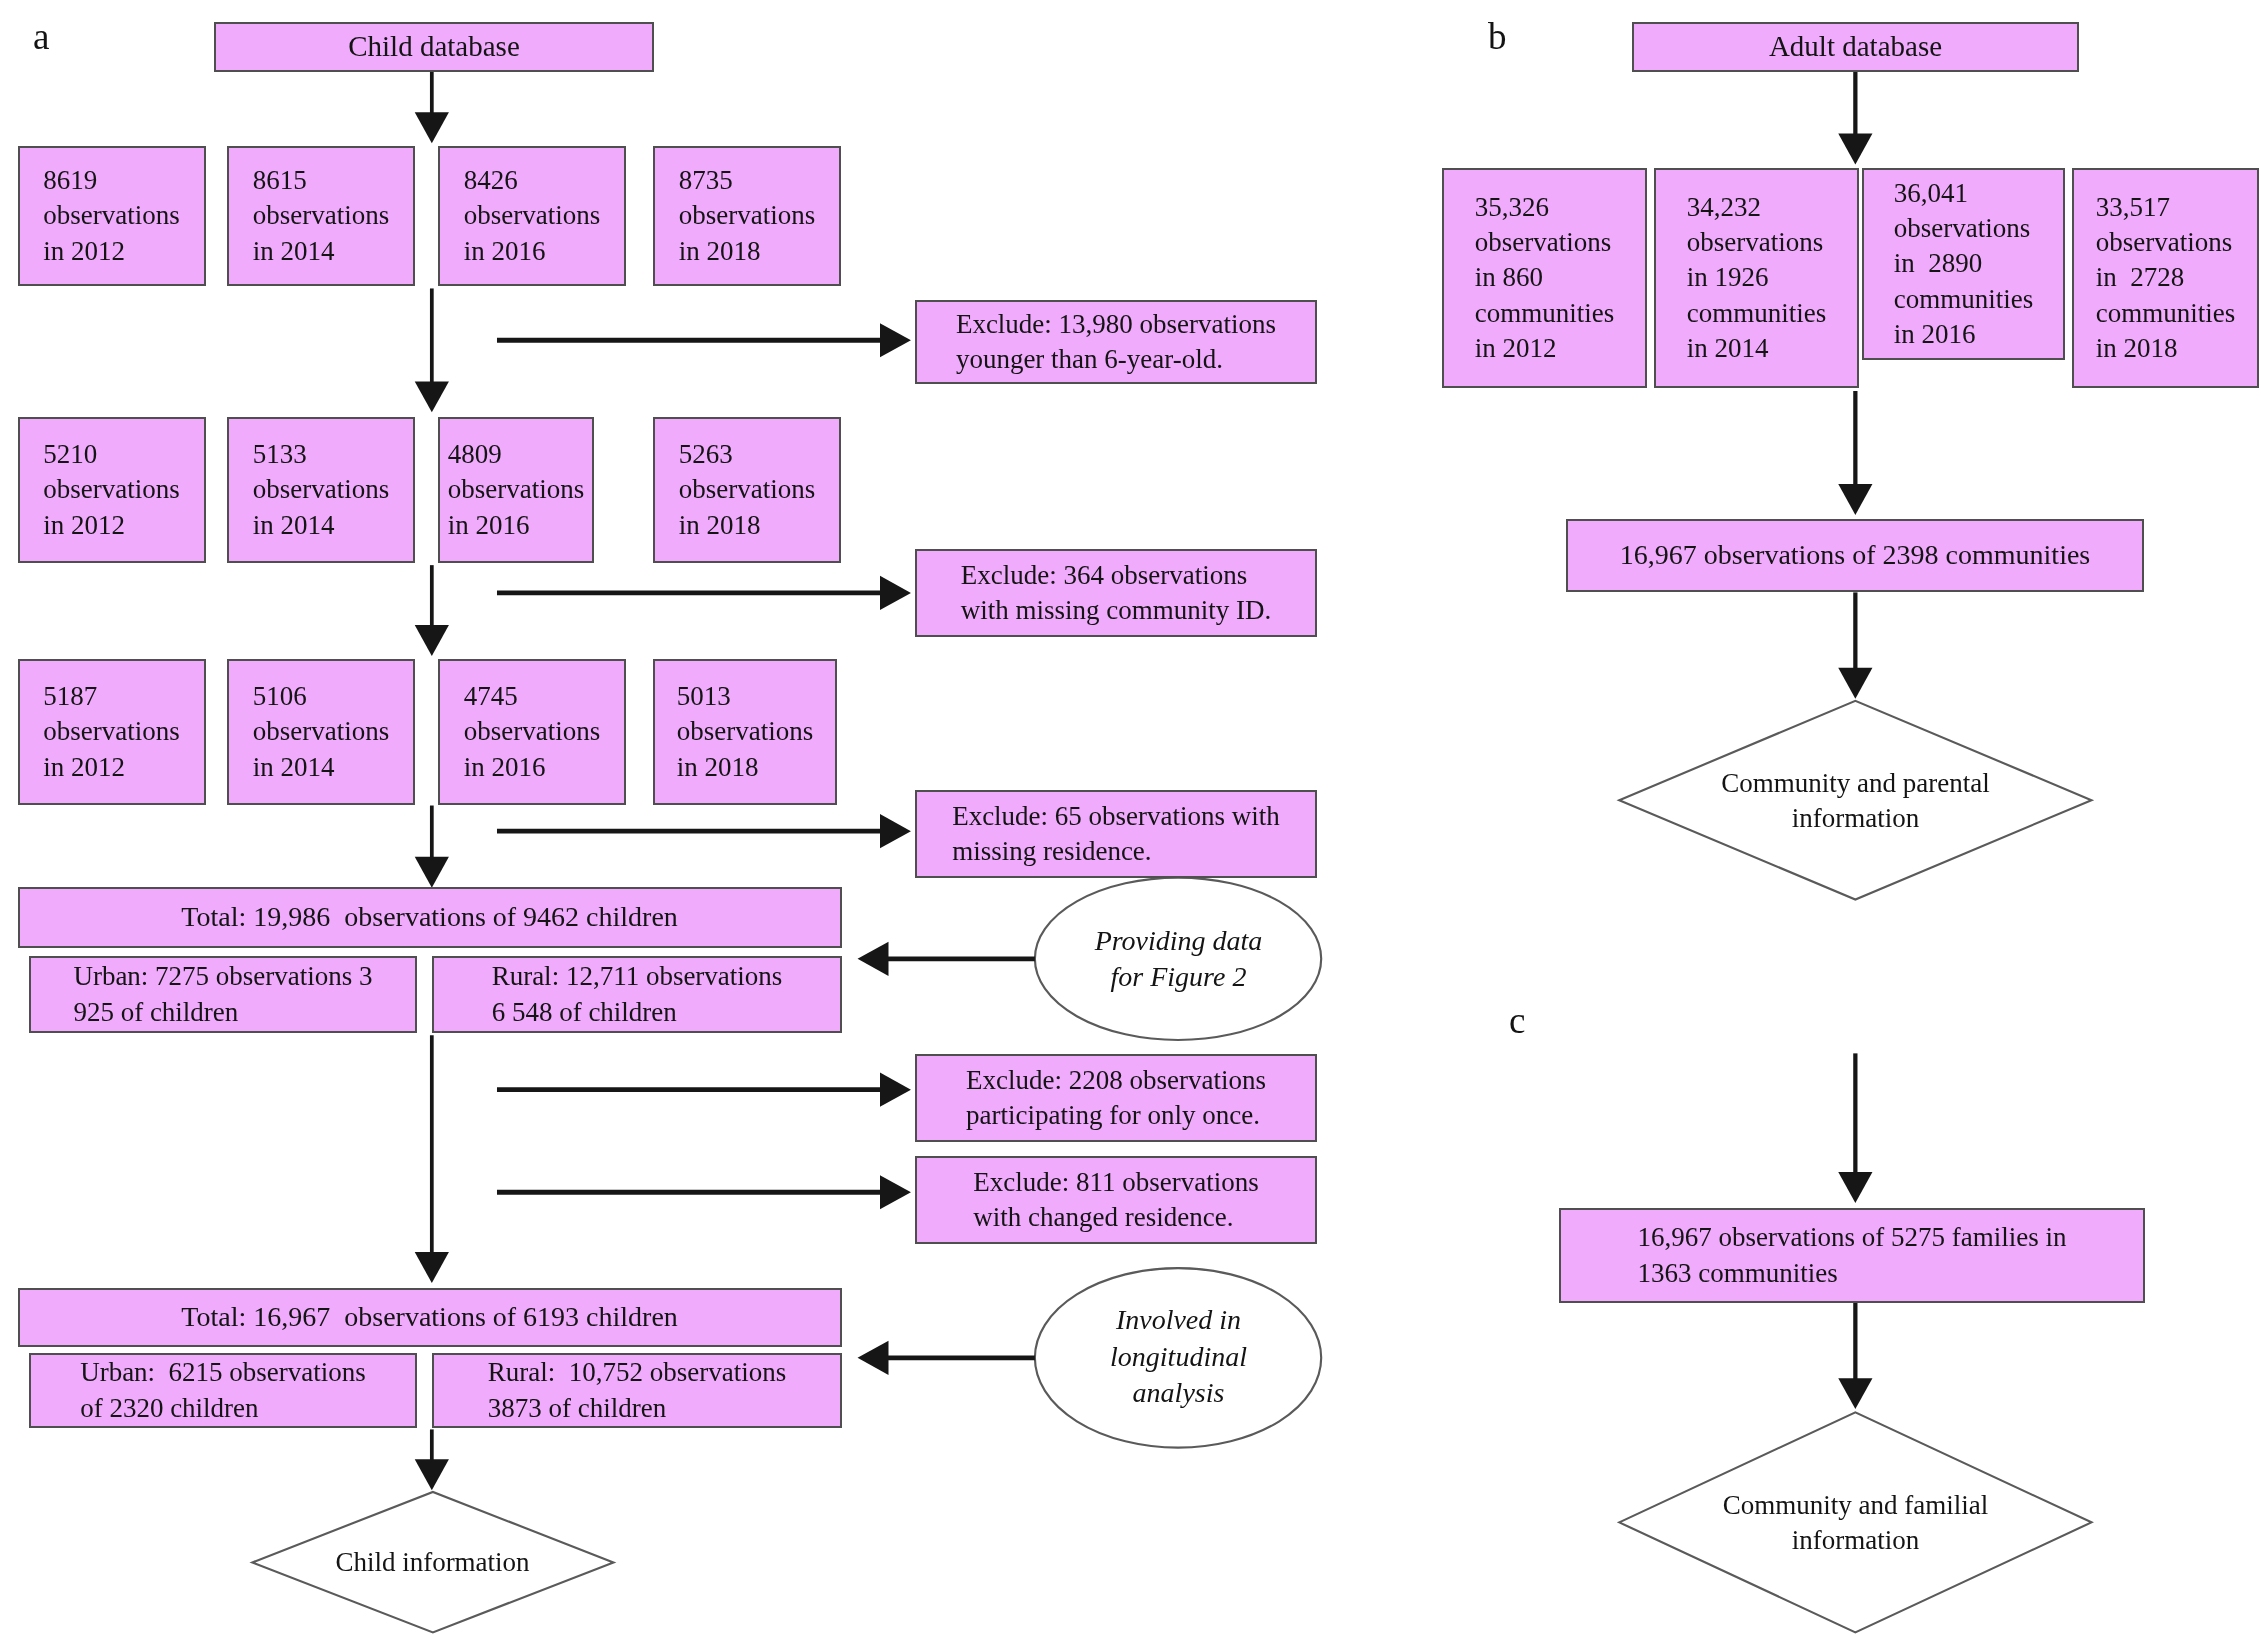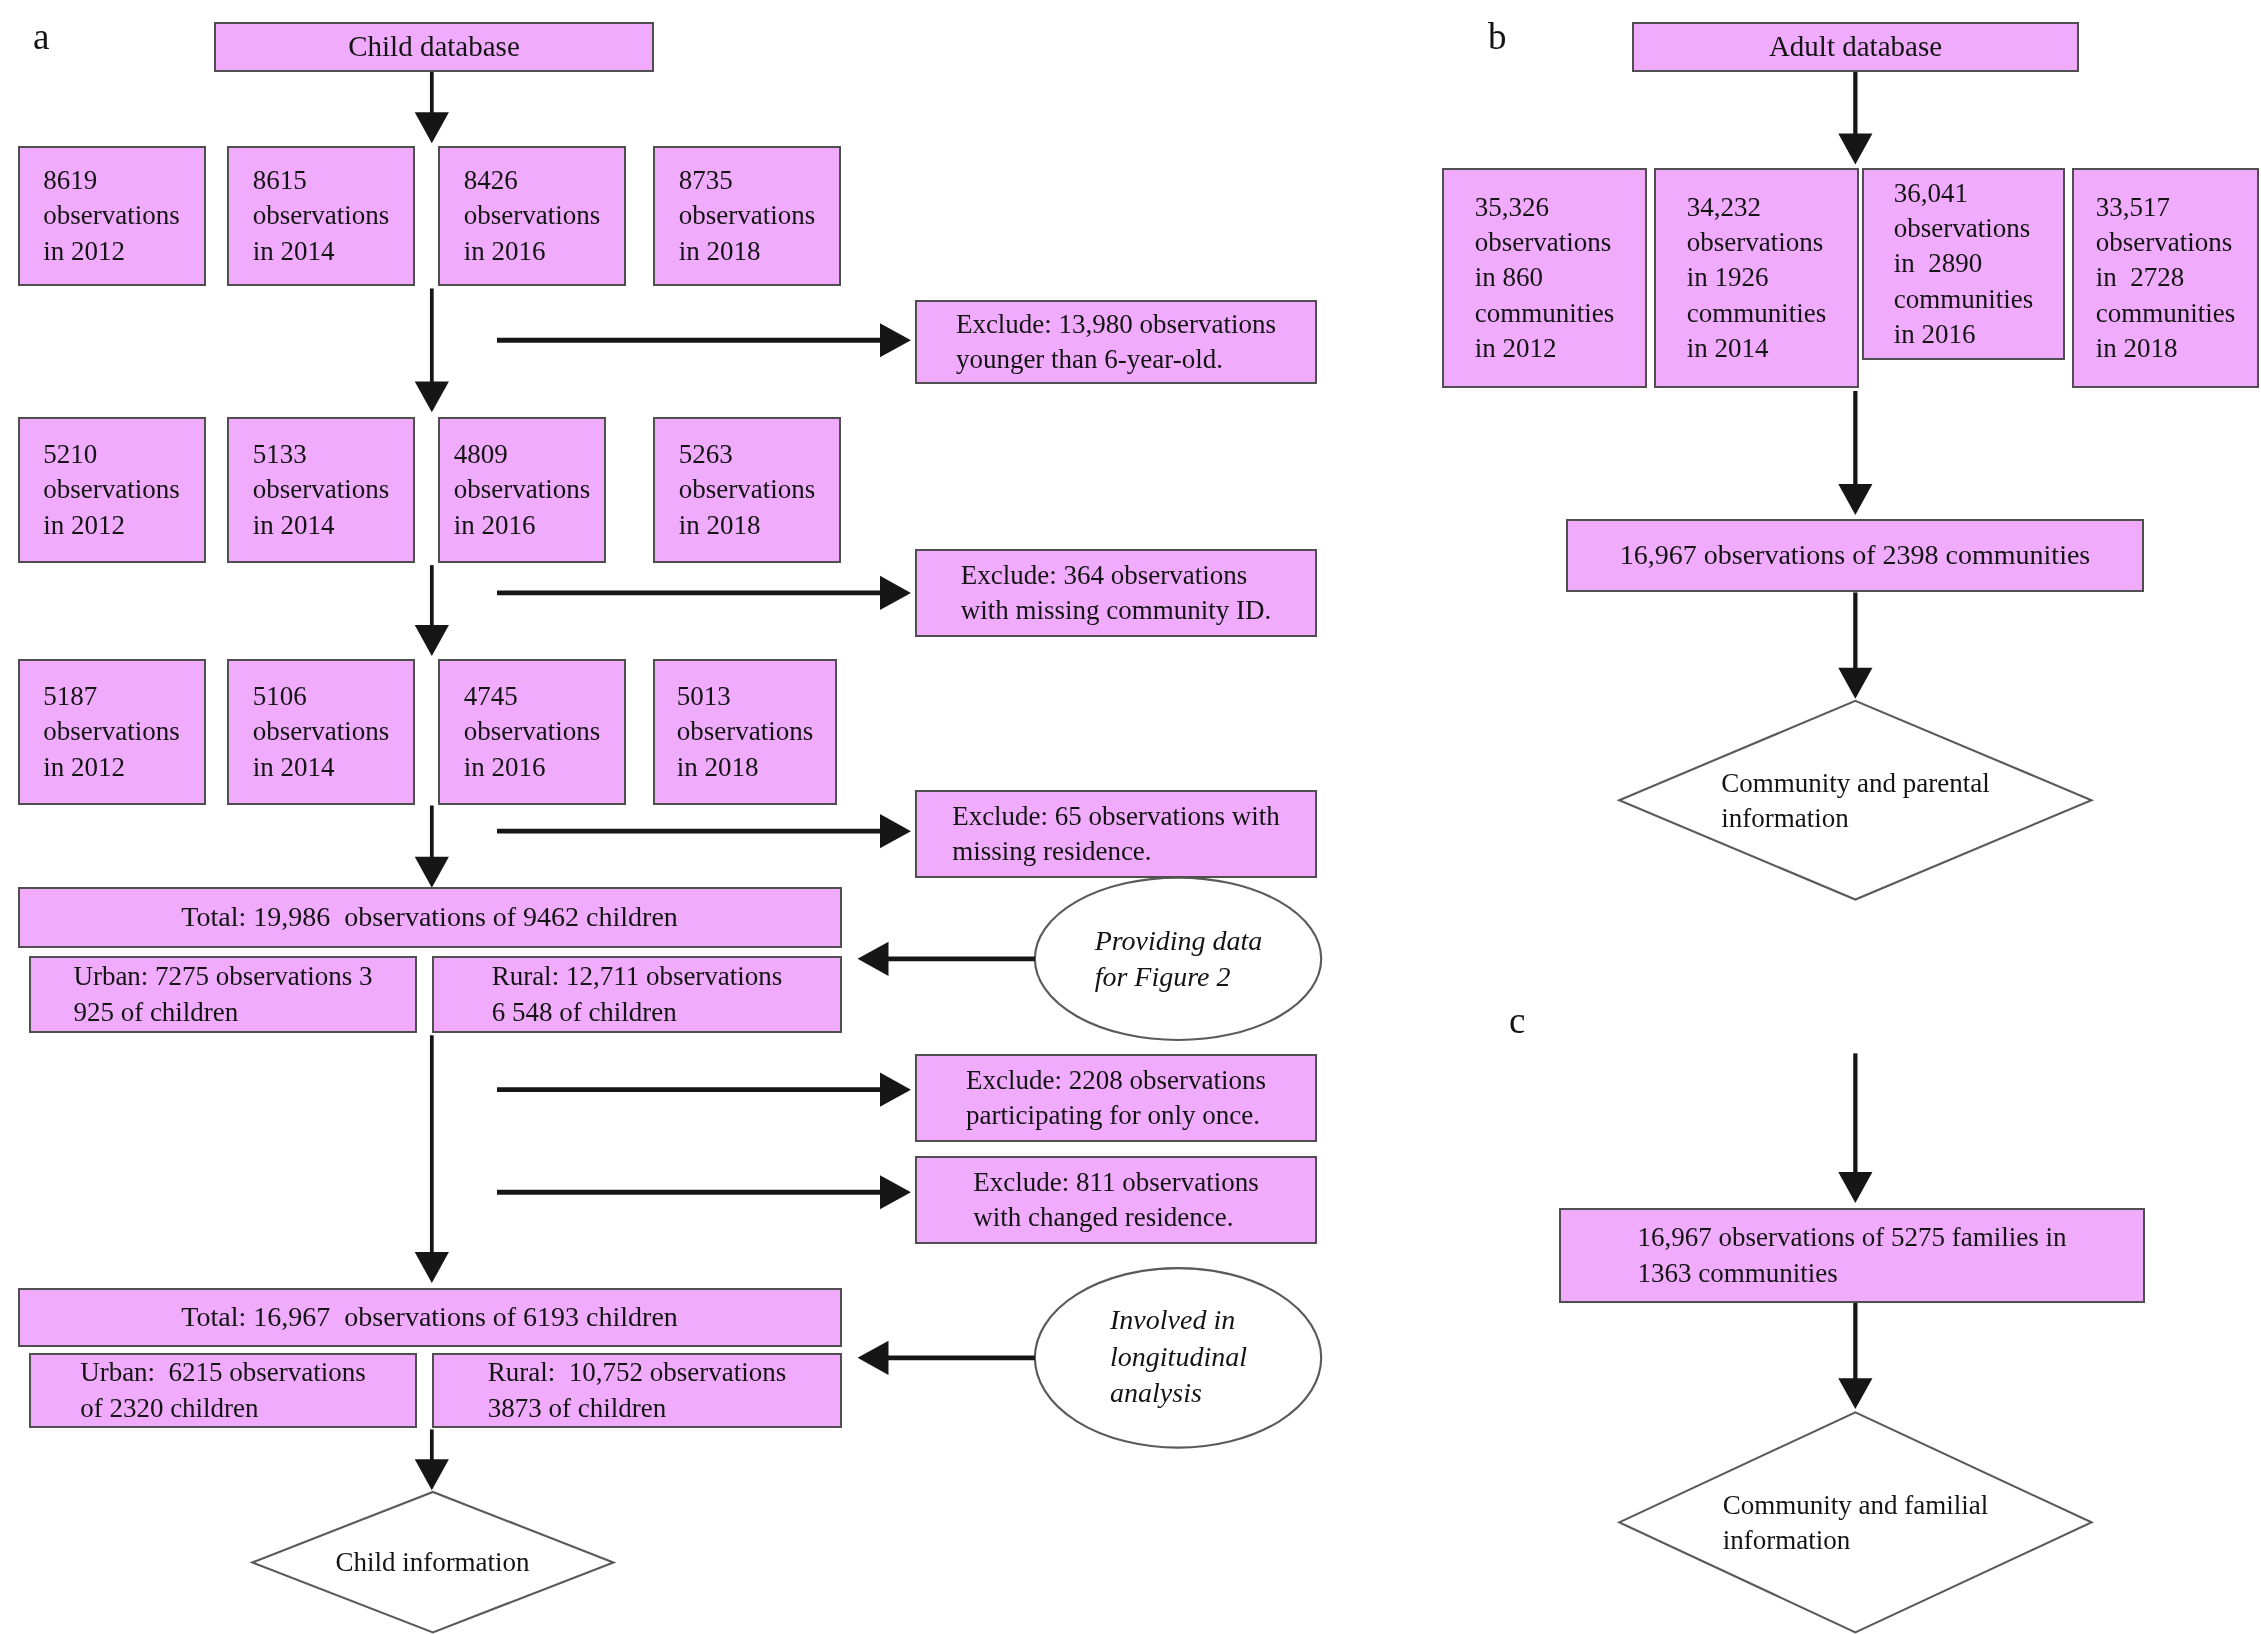--- a/index.html
+++ b/index.html
@@ -7,21 +7,21 @@
        font-family:"Liberation Serif","DejaVu Serif",serif;color:#141414;}
   #diagram{position:absolute;left:0;top:0;width:2261px;height:1634px;}
   svg.layer{position:absolute;left:0;top:0;z-index:1;}
   .box{position:absolute;z-index:2;box-sizing:border-box;border:2.1px solid #4f4f4f;
        background:#f0abfc;display:flex;align-items:center;justify-content:center;
        text-align:left;white-space:pre-wrap;line-height:1.3;}
   .f50{font-size:27px;}
   .f52{font-size:28px;}
   .f54{font-size:29px;}
   .otext{position:absolute;z-index:3;display:flex;align-items:center;justify-content:center;
-         text-align:left;white-space:pre-wrap;line-height:1.3;background:transparent;}
+         text-align:center;white-space:pre-wrap;line-height:1.3;background:transparent;}
   .italic{font-style:italic;}
   .lbl{position:absolute;z-index:3;font-size:37px;}
   .ln{stroke:#161616;}
   .hd{fill:#161616;stroke:none;}
   .shape{fill:#ffffff;stroke:#5a5a5a;stroke-width:4;}
 </style>
 </head>
 <body>
 
 <div id="diagram">
@@ -133,21 +133,21 @@
 
   <div class="box f50" style="left:915px;top:300px;width:402px;height:84px">Exclude: 13,980 observations
 younger than 6-year-old.</div>
 
   <div class="box f50" style="left:17.6px;top:417px;width:188px;height:146px">5210
 observations
 in 2012</div>
   <div class="box f50" style="left:227px;top:417px;width:188px;height:146px">5133
 observations
 in 2014</div>
-  <div class="box f50" style="left:438px;top:417px;width:168px;height:146px">4809
+  <div class="box f50" style="left:438px;top:417px;width:156px;height:146px">4809
 observations
 in 2016</div>
   <div class="box f50" style="left:653px;top:417px;width:188px;height:146px">5263
 observations
 in 2018</div>
 
   <div class="box f50" style="left:915px;top:549px;width:402px;height:88px">Exclude: 364 observations
 with missing community ID.</div>
 
   <div class="box f50" style="left:17.6px;top:659px;width:188px;height:146px">5187

